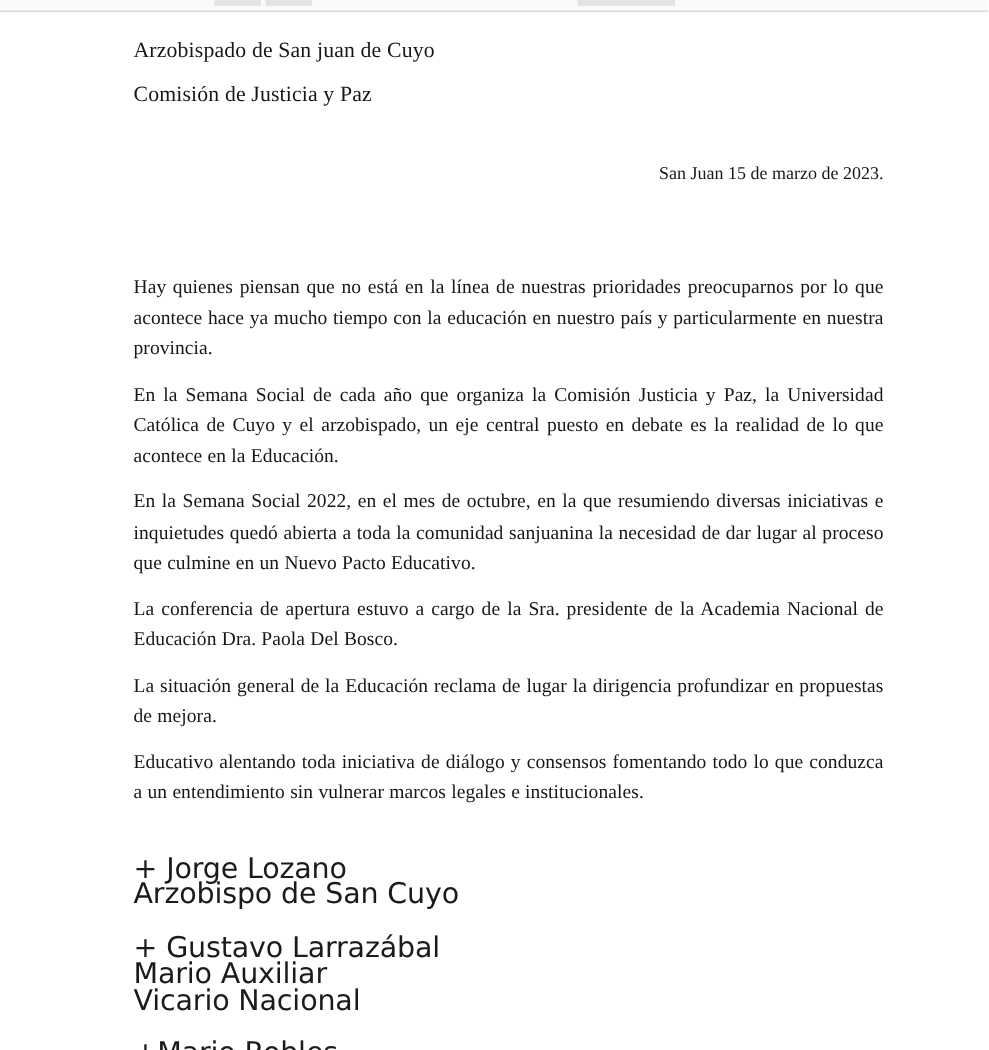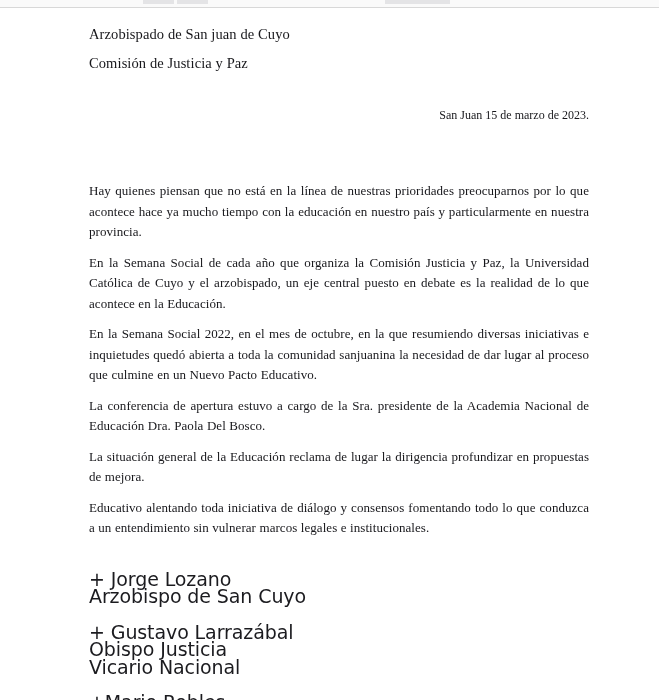--- a/index.html
+++ b/index.html
@@ -129,21 +129,21 @@
 
     <div class="sig-block">
 
       <div class="sig-group">
         <div class="sig-line">+ Jorge Lozano</div>
         <div class="sig-line">Arzobispo de San Cuyo</div>
       </div>
 
       <div class="sig-group">
         <div class="sig-line">+ Gustavo Larrazábal</div>
-        <div class="sig-line">Obispo Justicia</div>
+        <div class="sig-line">Mario Auxiliar</div>
         <div class="sig-line">Vicario Nacional</div>
       </div>
 
       <div class="sig-group">
         <div class="sig-line">+Mario Robles</div>
 
       </div>
 
     </div>
 

